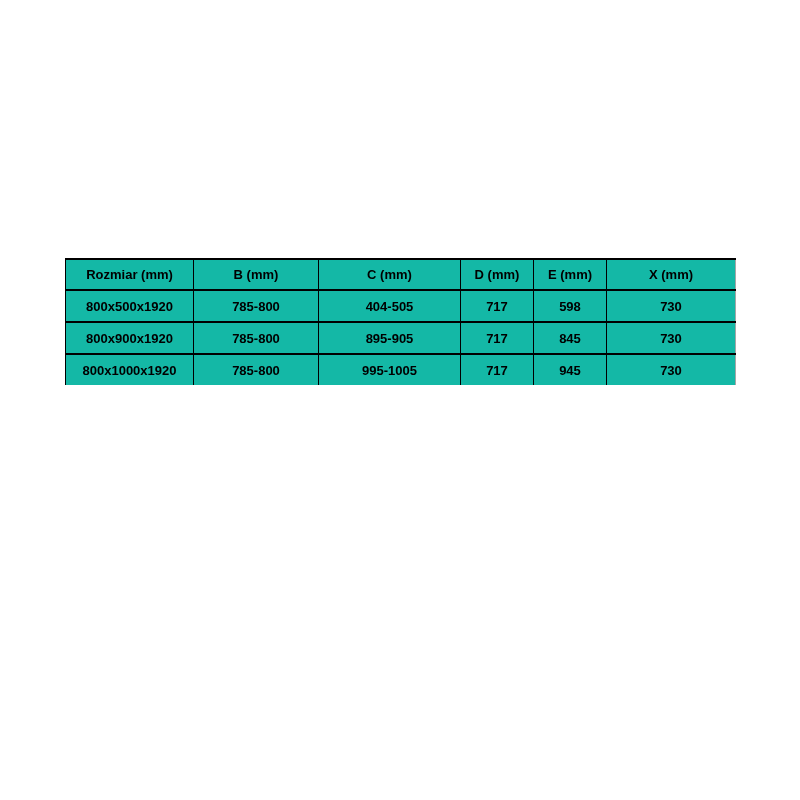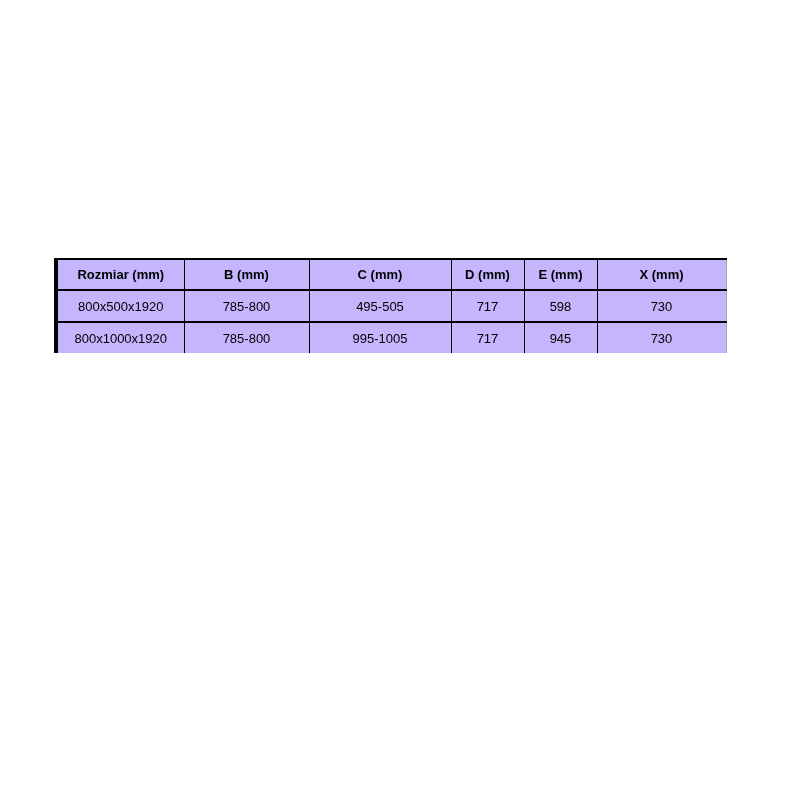--- a/index.html
+++ b/index.html
@@ -10,28 +10,28 @@
   }
   .page {
     position: relative;
     width: 800px;
     height: 800px;
     background: #ffffff;
     overflow: hidden;
   }
   table.spec {
     position: absolute;
-    left: 54px;
+    left: 65px;
     top: 258px;
     width: 670px;
     border-collapse: collapse;
     table-layout: fixed;
-    border-left: 4px solid #000000;
+    border-left: 1px solid #000000;
     border-right: 1px solid #a6a6a6;
-    background: #c4b5fd;
+    background: #14b8a6;
   }
   col.c0 { width: 128px; }
   col.c1 { width: 125px; }
   col.c2 { width: 142px; }
   col.c3 { width: 73px; }
   col.c4 { width: 73px; }
   col.c5 { width: 129px; }
   table.spec th,
   table.spec td {
     border-top: 2px solid #000000;
@@ -45,21 +45,21 @@
   }
   table.spec th + th,
   table.spec td + td {
     border-left: 1px solid #000000;
   }
   table.spec th {
     font-weight: bold;
     height: 29px;
   }
   table.spec td {
-    font-weight: normal;
+    font-weight: bold;
     height: 30px;
   }
   
 </style>
 </head>
 <body>
 
 <div class="page">
   <table class="spec">
     <colgroup>
@@ -77,23 +77,31 @@
           <th>C (mm)</th>
           <th>D (mm)</th>
           <th>E (mm)</th>
           <th>X (mm)</th>
         </tr>
     </thead>
     <tbody>
         <tr>
           <td>800x500x1920</td>
           <td>785-800</td>
-          <td>495-505</td>
+          <td>404-505</td>
           <td>717</td>
           <td>598</td>
+          <td>730</td>
+        </tr>
+        <tr>
+          <td>800x900x1920</td>
+          <td>785-800</td>
+          <td>895-905</td>
+          <td>717</td>
+          <td>845</td>
           <td>730</td>
         </tr>
         <tr>
           <td>800x1000x1920</td>
           <td>785-800</td>
           <td>995-1005</td>
           <td>717</td>
           <td>945</td>
           <td>730</td>
         </tr>

